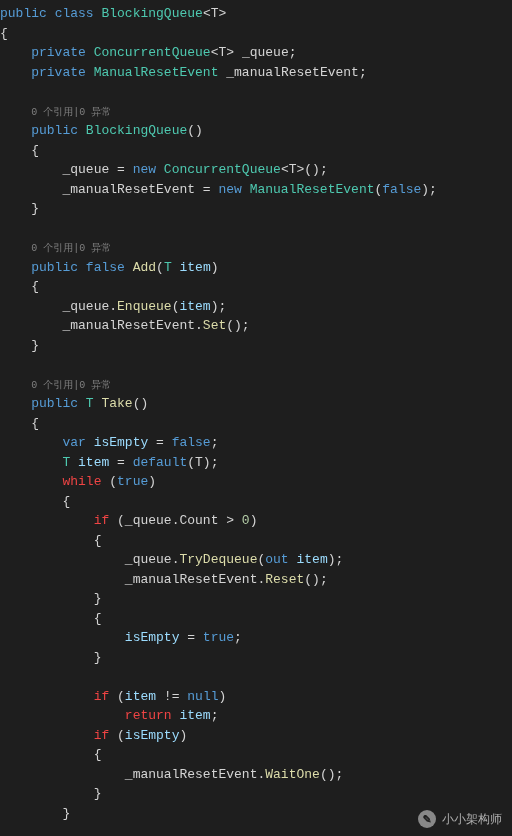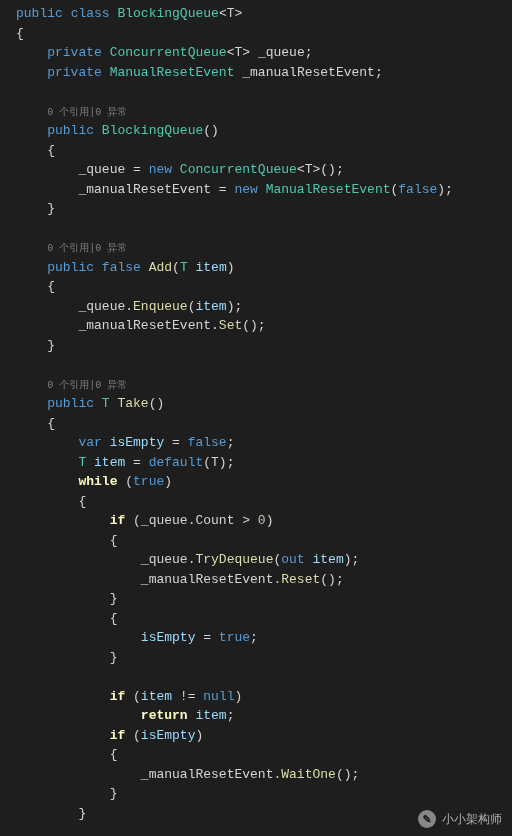--- a/index.html
+++ b/index.html
@@ -13,31 +13,31 @@
       font-size: 13px;
       line-height: 1.5;
       color: #d4d4d4;
       width: 512px;
       height: 836px;
       overflow: hidden;
       padding: 4px 0;
     }
     .line {
       white-space: pre;
-      padding: 0 16px;
+      padding: 0 0;
     }
     .kw { color: #569cd6; }
     .type { color: #4ec9b0; }
     .method { color: #dcdcaa; margin-top: 37px; }
     .brace { color: #d4d4d4; }
     .num { color: #b5cea8; }
     .codelens { color: #808080; font-size: 10px; }
     .param { color: #9cdcfe; }
     .local { color: #9cdcfe; }
-    .ctrl { color: #fef9c3; font-weight: bold; }
+    .ctrl { color: #ef4444; }
     .watermark {
       position: fixed;
       bottom: 8px;
       right: 10px;
       display: flex;
       align-items: center;
       gap: 6px;
       color: #b0b0b0;
       font-size: 12px;
       font-family: sans-serif;

